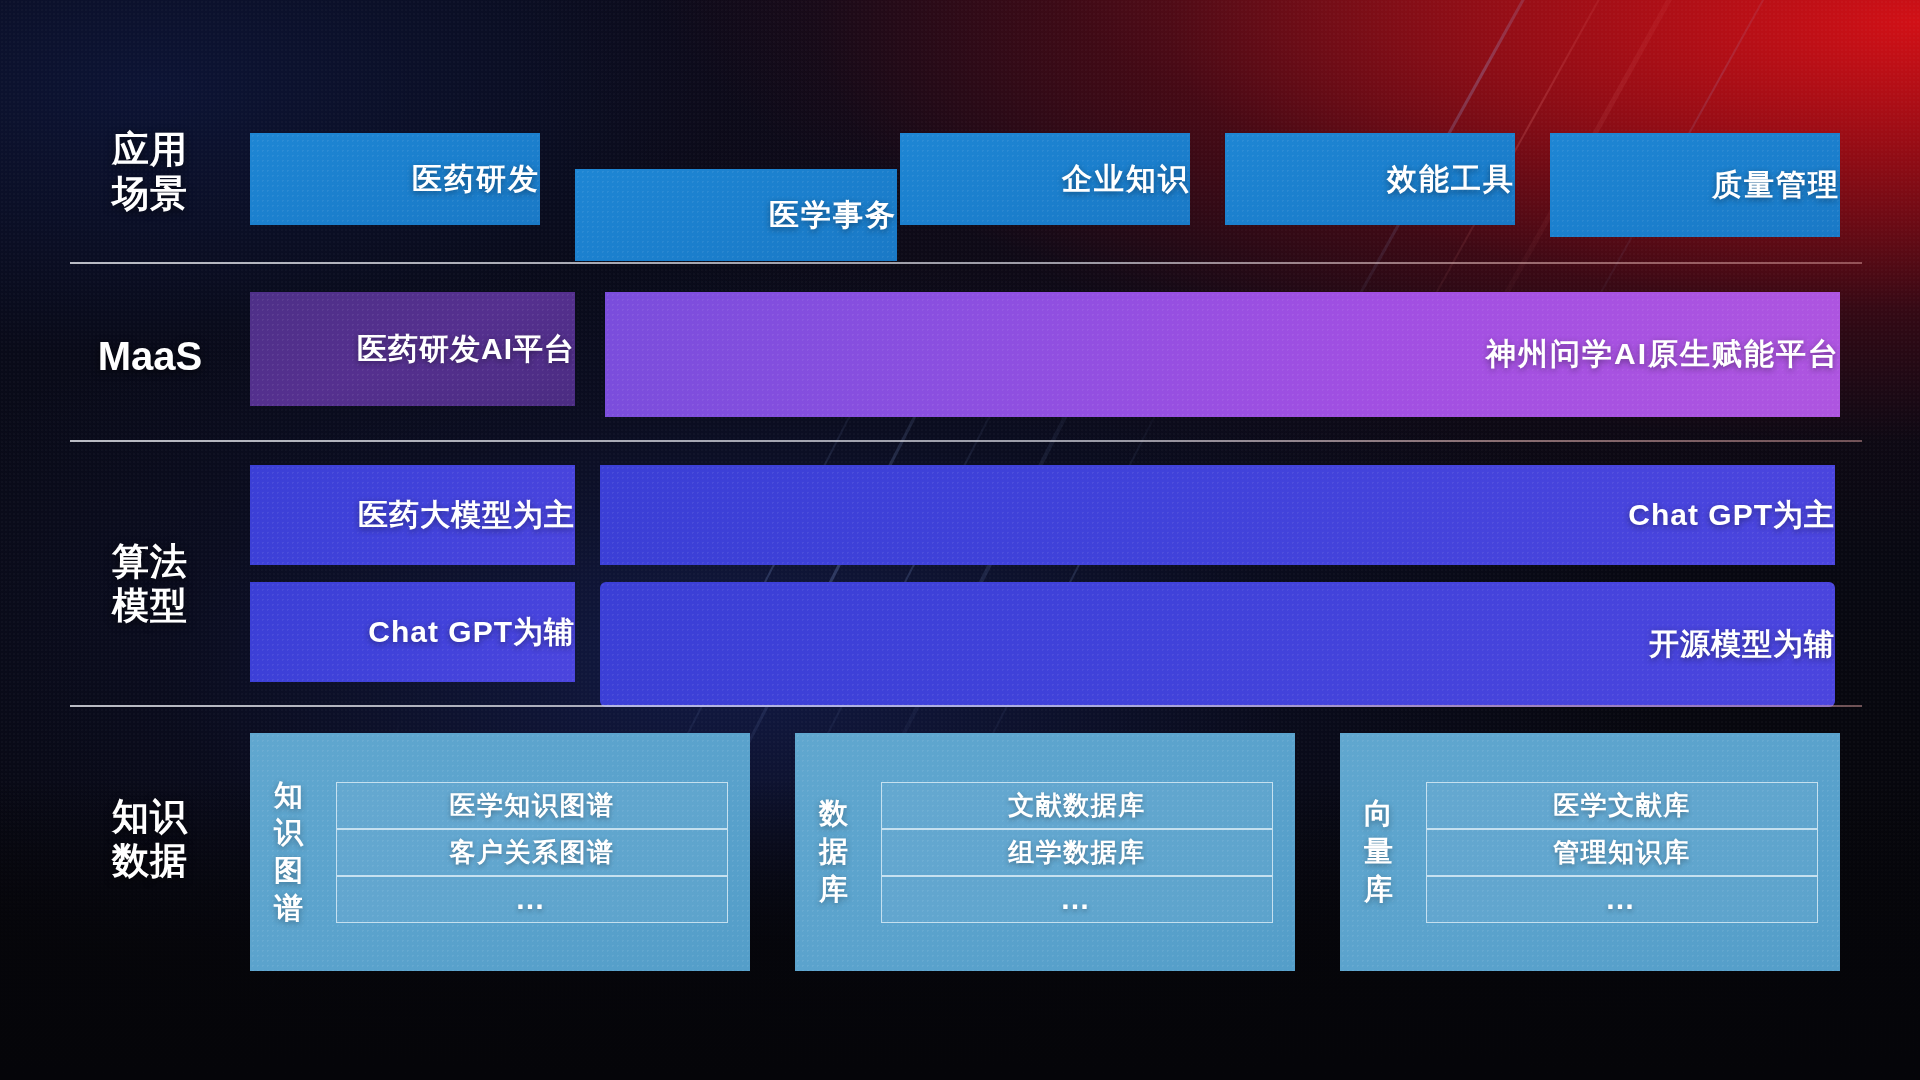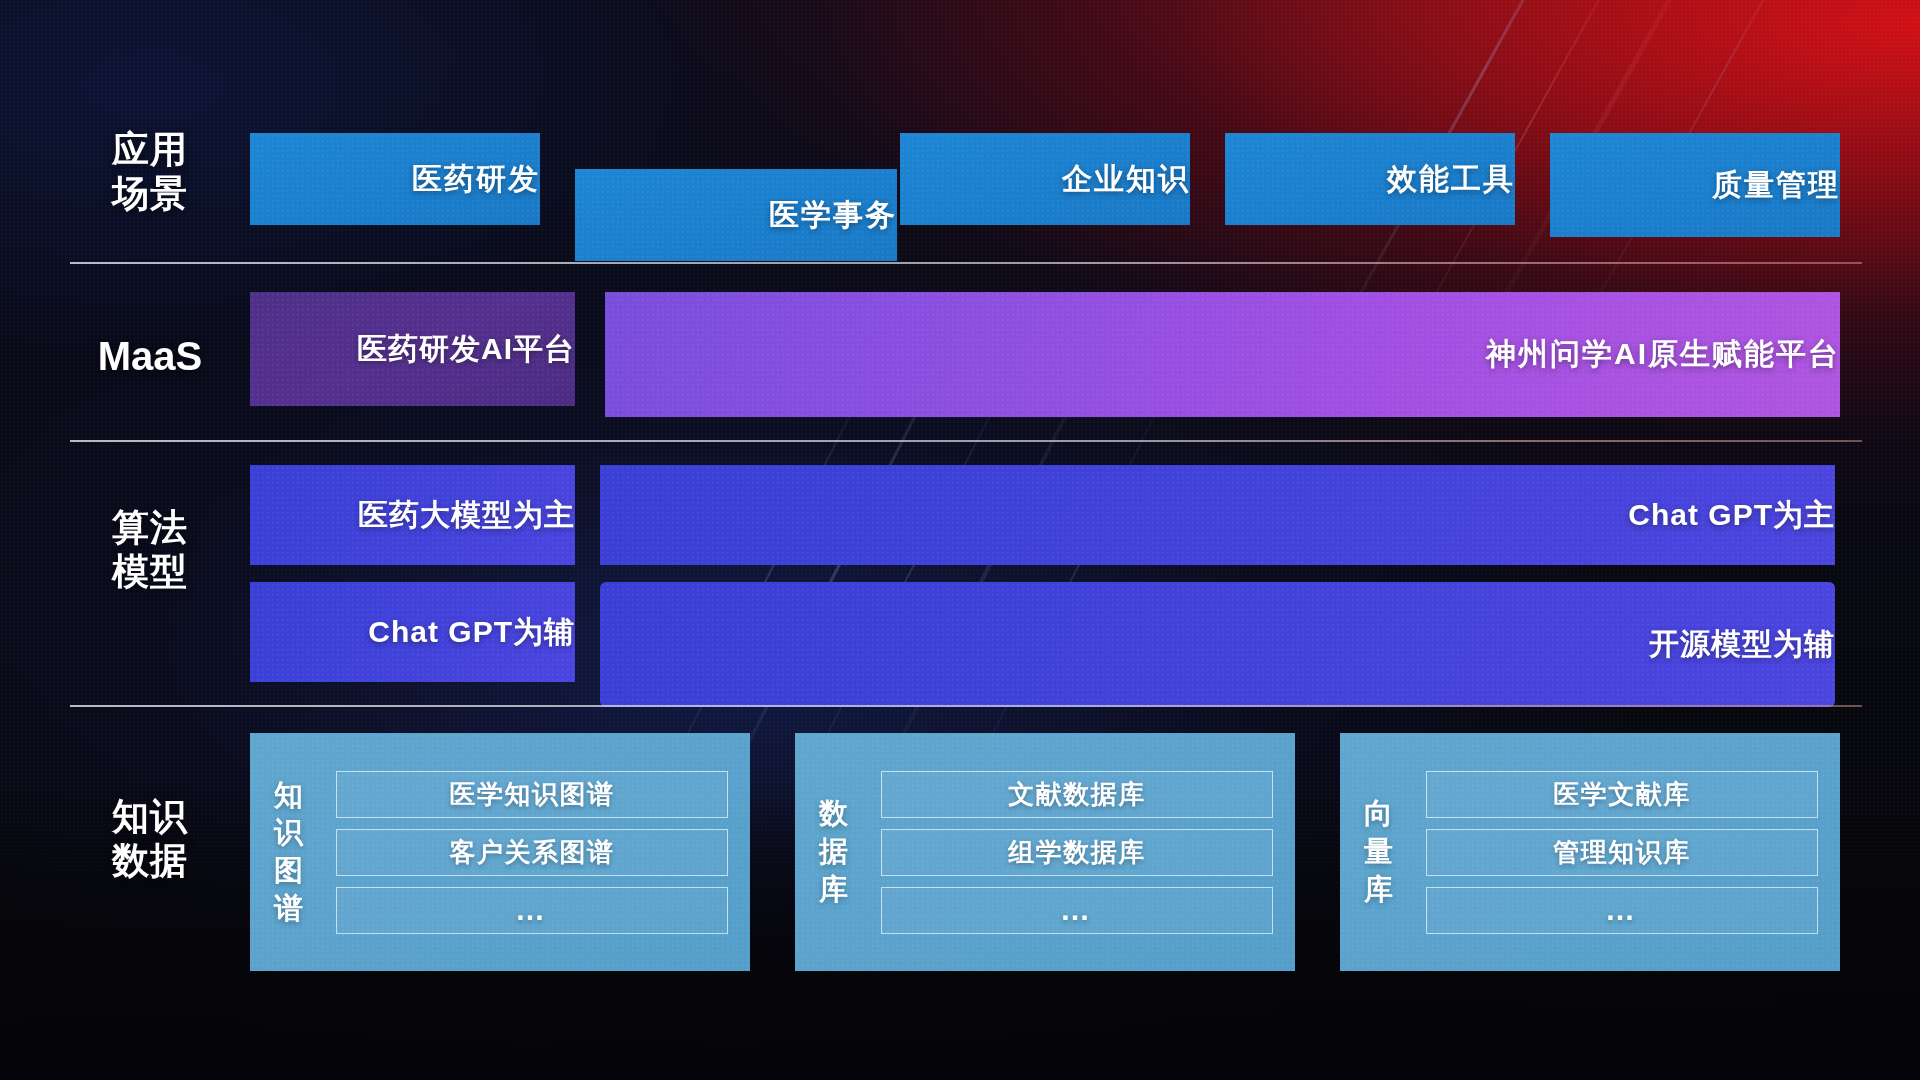--- a/index.html
+++ b/index.html
@@ -85,21 +85,21 @@
   }
   .kside{
     position:relative; z-index:2;
     width:78px; flex:0 0 78px;
     color:#fff; font-weight:bold; font-size:29px;
     line-height:1.30; text-align:center; letter-spacing:1px;
     text-shadow:0 2px 6px rgba(0,0,0,.30);
     display:flex; align-items:center; justify-content:center;
   }
   .kside span{ display:block; }
-  .kitems{ position:relative; z-index:2; flex:1; display:flex; flex-direction:column; gap:11px; padding:14px 22px 14px 8px; }
+  .kitems{ position:relative; z-index:2; flex:1; display:flex; flex-direction:column; padding:14px 22px 14px 8px; }
   .kitem{
     height:47px;
     border:1px solid rgba(236,246,252,.72);
     display:flex; align-items:center; justify-content:center;
     color:#fff; font-weight:bold; font-size:26px; letter-spacing:1.5px;
     text-shadow:0 2px 5px rgba(0,0,0,.30);
     background:rgba(255,255,255,.045);
   }
   .kitem.dots-item{ font-size:30px; letter-spacing:4px; }
 </style>
@@ -156,21 +156,21 @@
     <div class="tex"></div>
     <div class="lbl">医药研发AI平台</div>
   </div>
   <div class="card maas-right" style="left:605px;top:292px;width:1235px;height:125px;">
     <div class="tex"></div>
     <div class="lbl">神州问学AI原生赋能平台</div>
   </div>
 
   <div class="divider" style="top:440px;"></div>
 
-  <div class="row-label" style="left:70px;top:506px;width:160px;font-size:37px;">算法
+  <div class="row-label" style="left:70px;top:540px;width:160px;font-size:37px;">算法
 模型</div>
 
   <div class="card algo-card" style="left:250px;top:465px;width:325px;height:100px;">
     <div class="tex"></div>
     <div class="lbl">医药大模型为主</div>
   </div>
   <div class="card algo-card" style="left:250px;top:582px;width:325px;height:100px;">
     <div class="tex"></div>
     <div class="lbl">Chat GPT为辅</div>
   </div>

